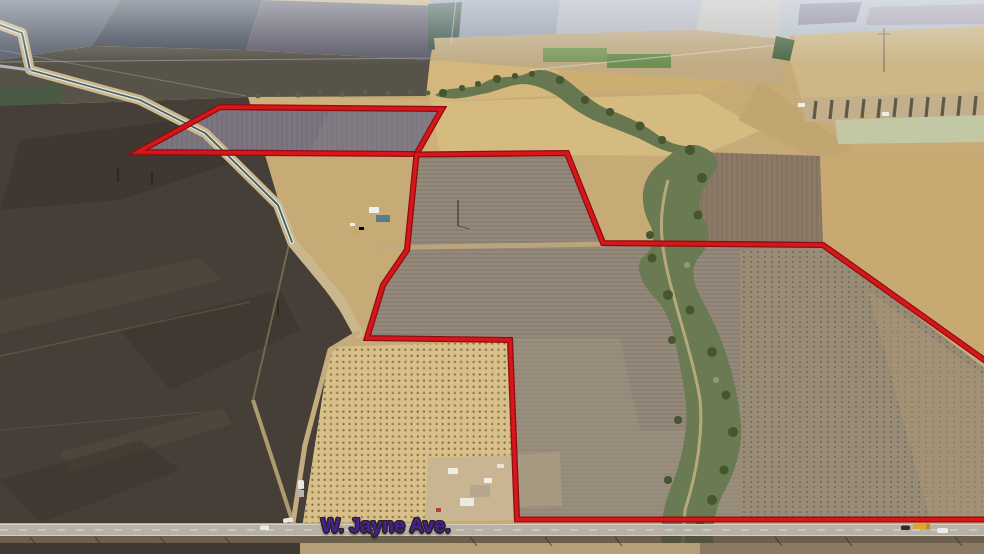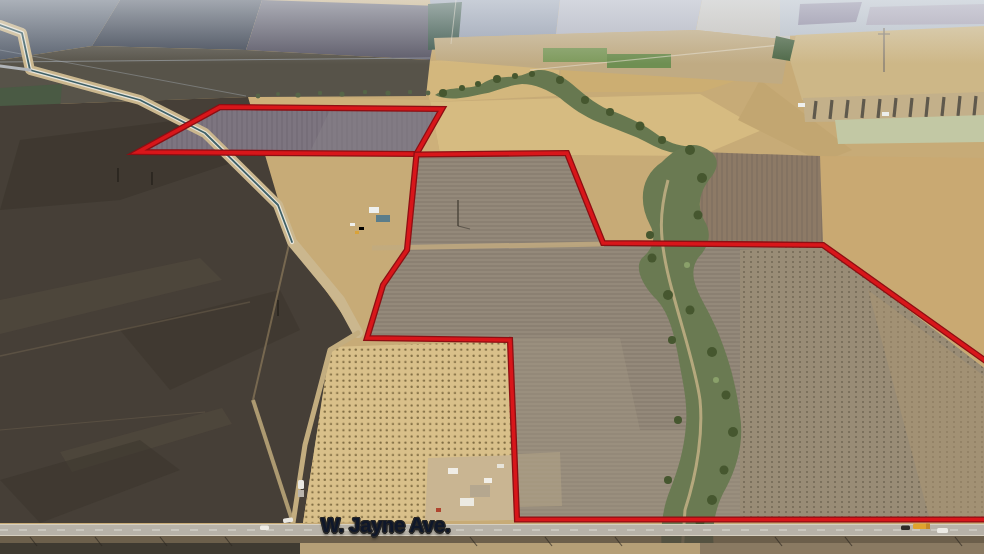--- a/index.html
+++ b/index.html
@@ -4,21 +4,21 @@
 <style>
   html,body{margin:0;padding:0;background:#000;}
   #stage{
     position:relative;width:984px;height:554px;overflow:hidden;
     font-family:"Liberation Sans", sans-serif;background:#c7ab77;
   }
   #photo,#boundary-overlay{position:absolute;left:0;top:0;}
   #boundary-overlay{pointer-events:none;}
   #street-label{
     position:absolute;left:321px;top:514px;
-    font-size:20px;font-weight:800;letter-spacing:-0.2px;color:#0f172a;
+    font-size:20px;font-weight:800;letter-spacing:-0.2px;color:#4c1d95;
     text-shadow:-1.5px 0 #262626,1.5px 0 #262626,0 -1.5px #262626,0 1.5px #262626,
                 -1px -1px #262626,1px 1px #262626,-1px 1px #262626,1px -1px #262626,
                 0 2.5px 3px rgba(0,0,0,.55);
     white-space:nowrap;user-select:none;
   }
 </style>
 </head>
 <body>
 
 <div id="stage">

